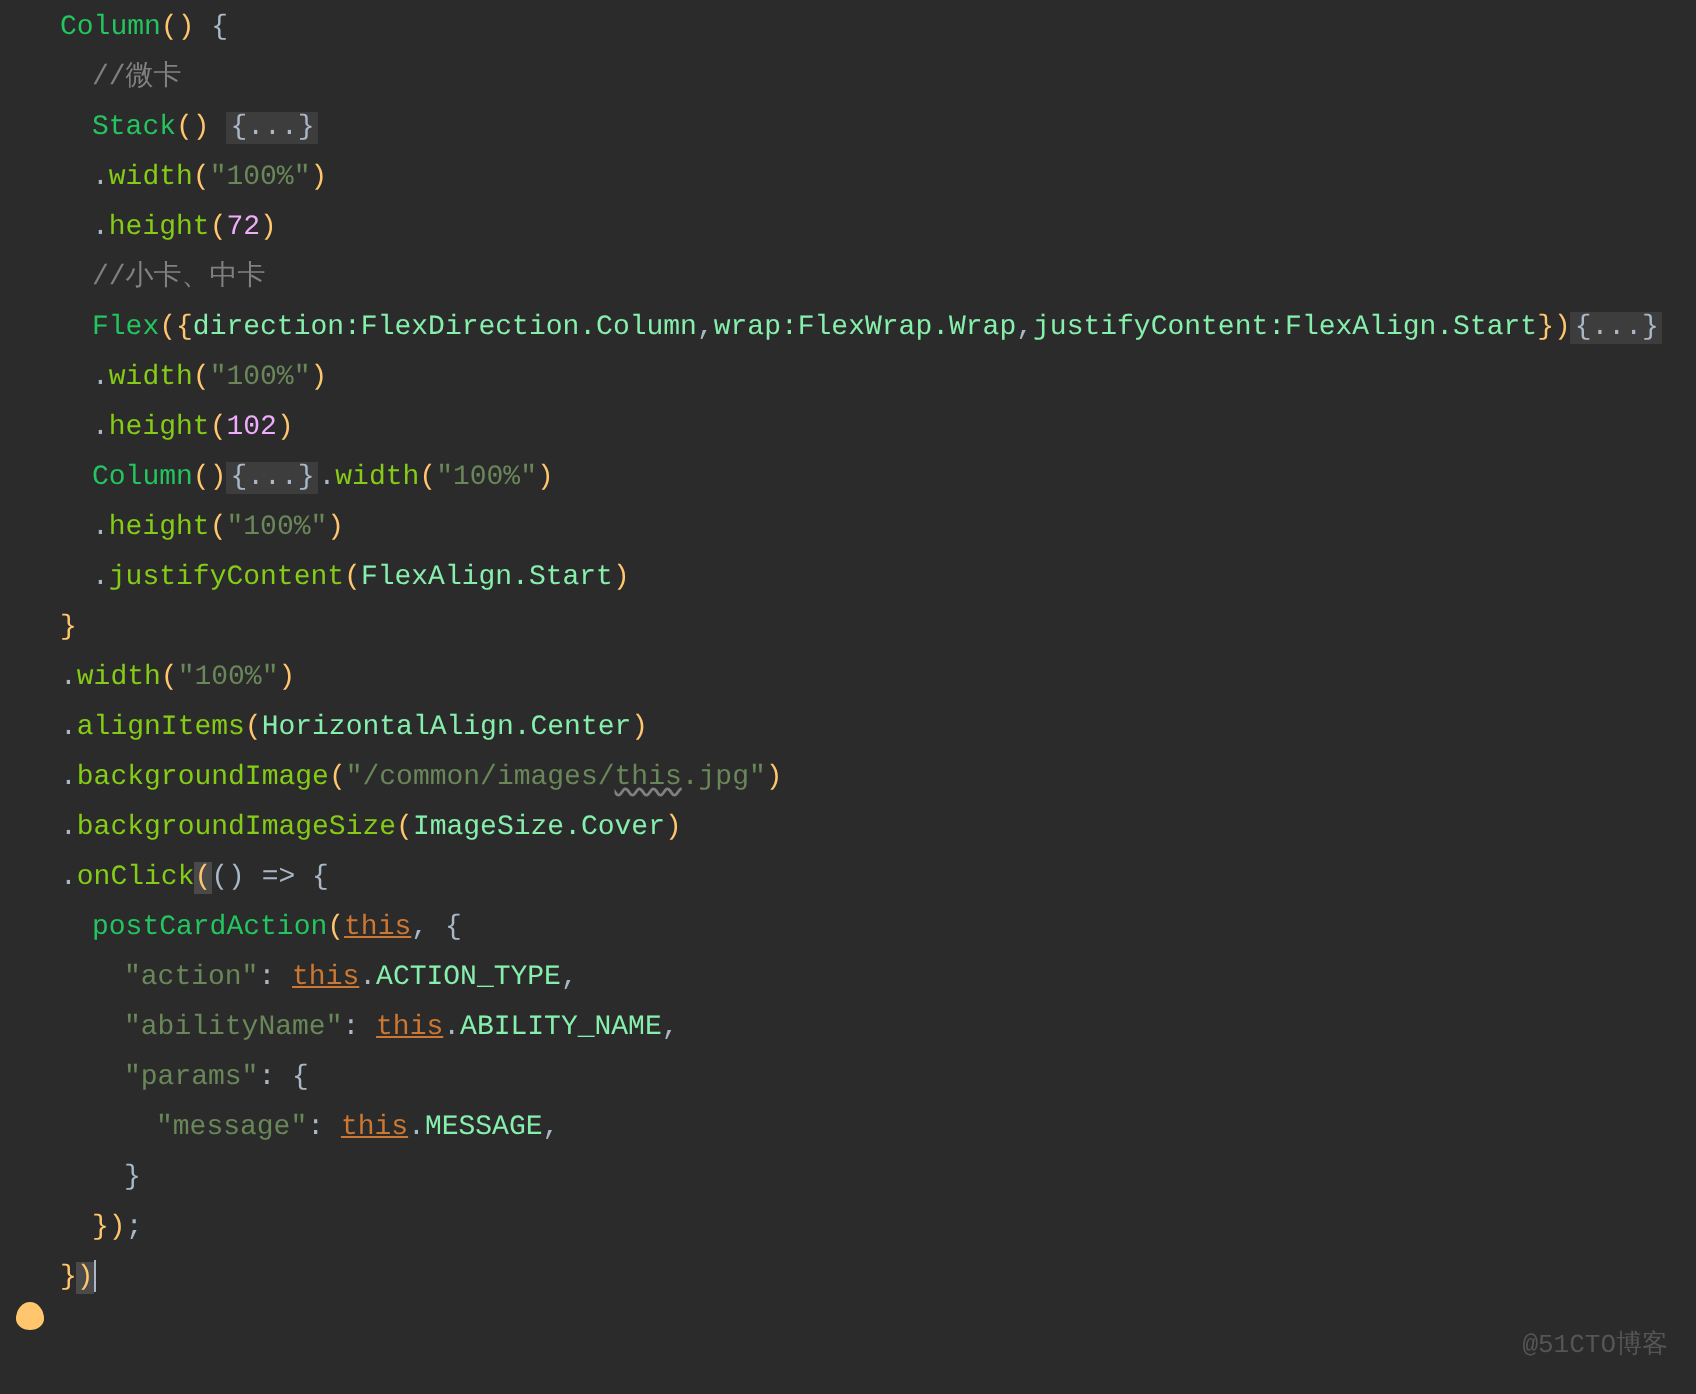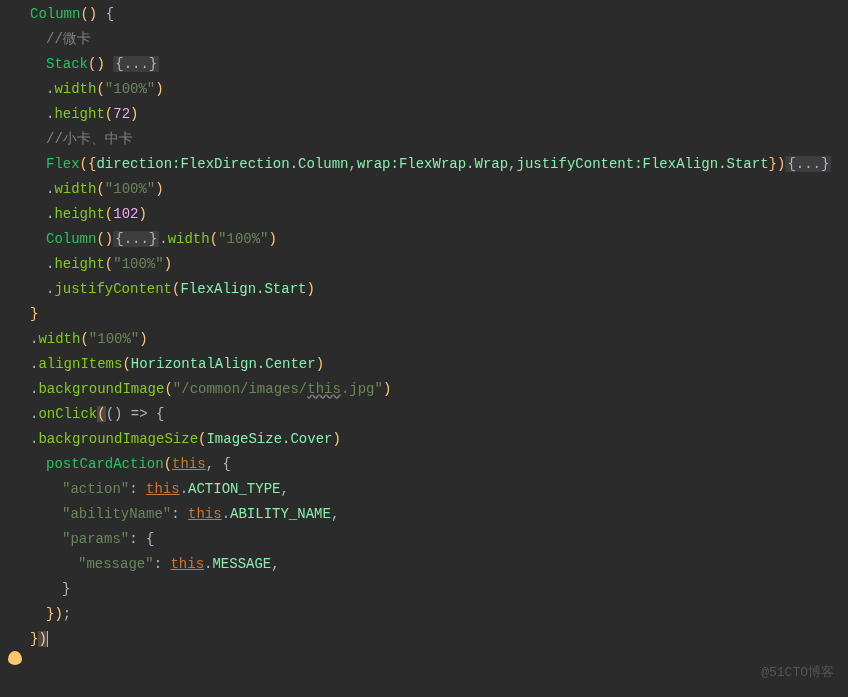--- a/index.html
+++ b/index.html
@@ -110,23 +110,23 @@
 
 
   <div class="line indent1"><span class="paren-yellow">}</span></div>
 
   <div class="line indent1">.<span class="method">width</span><span class="paren-yellow">(</span><span class="string">"100%"</span><span class="paren-yellow">)</span></div>
 
   <div class="line indent1">.<span class="method">alignItems</span><span class="paren-yellow">(</span><span class="type">HorizontalAlign.Center</span><span class="paren-yellow">)</span></div>
 
   <div class="line indent1">.<span class="method">backgroundImage</span><span class="paren-yellow">(</span><span class="string">"/common/images/</span><span class="string typo">this</span><span class="string">.jpg"</span><span class="paren-yellow">)</span></div>
 
+  <div class="line indent1">.<span class="method">backgroundImageSize</span><span class="paren-yellow">(</span><span class="type">ImageSize.Cover</span><span class="paren-yellow">)</span></div>
+
   <div class="line indent1">.<span class="method">onClick</span><span class="paren-yellow cursor-bg">(</span><span class="arrow">() =&gt; {</span></div>
-
-  <div class="line indent1">.<span class="method">backgroundImageSize</span><span class="paren-yellow">(</span><span class="type">ImageSize.Cover</span><span class="paren-yellow">)</span></div>
 
   <div class="line indent2"><span class="fn-call">postCardAction</span><span class="paren-yellow">(</span><span class="this-kw">this</span>, <span class="brace-default">{</span></div>
 
   <div class="line indent3"><span class="property-key">"action"</span>: <span class="this-kw">this</span>.<span class="type">ACTION_TYPE</span>,</div>
 
   <div class="line indent3"><span class="property-key">"abilityName"</span>: <span class="this-kw">this</span>.<span class="type">ABILITY_NAME</span>,</div>
 
   <div class="line indent3"><span class="property-key">"params"</span>: <span class="brace-default">{</span></div>
 
   <div class="line indent4"><span class="property-key">"message"</span>: <span class="this-kw">this</span>.<span class="type">MESSAGE</span>,</div>

